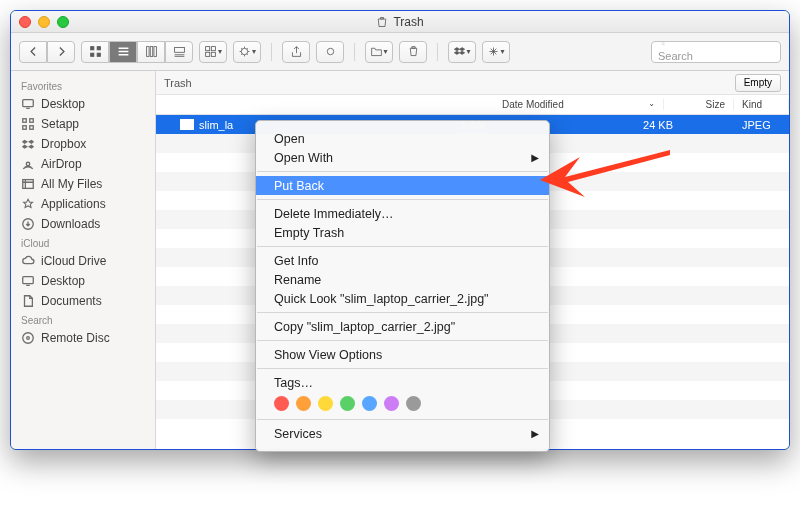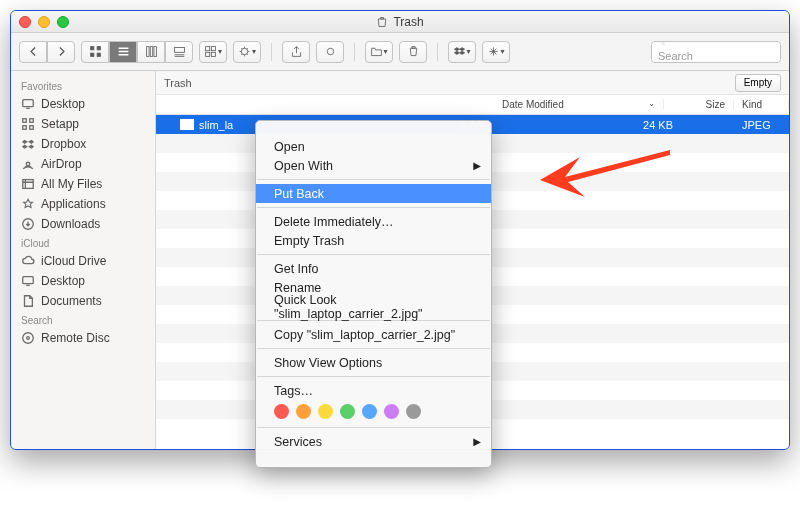--- a/index.html
+++ b/index.html
@@ -42,21 +42,21 @@
 .rows { position:relative; flex:1; }
 .row { height:19px; display:flex; align-items:center; font-size:11px;}
 .row.alt{ background:#f5f5f5;}
 .row.sel{ background:#1a6fe8; color:#fff;}
 .row .c-name{flex:1; padding-left:24px; display:flex; align-items:center; gap:5px; overflow:hidden;}
 .row .c-date{width:170px; padding:0 8px;}
 .row .c-size{width:70px; text-align:center; padding:0 8px;}
 .row .c-kind{width:55px; padding:0 8px;margin-left:41px;}
 .thumb{ width:14px; height:11px; background:#fff; border:1px solid rgba(0,0,0,0.3); position:relative;}
 .row.sel .thumb{border-color:#fff;}
-.context-menu { position:absolute; left:255px; top:120px; width:237px; background:rgba(248,248,248,0.98); border:1px solid #b8b8b8; border-radius:5px; box-shadow:0 8px 24px rgba(0,0,0,0.3); padding:16px 0; font-size:12.5px; z-index:20;}
+.context-menu { position:absolute; left:255px; top:120px; width:295px; background:rgba(248,248,248,0.98); border:1px solid #b8b8b8; border-radius:5px; box-shadow:0 8px 24px rgba(0,0,0,0.3); padding:8px 0; font-size:12.5px; z-index:20;}
 .cm-item { height:19px; display:flex; align-items:center; padding:0 18px; color:#222; cursor:default; position:relative;}
 .cm-item.hl { background:#4a90ff; color:#fff;}
 .cm-item .sub-arrow { position:absolute; right:10px; font-size:10px;}
 .cm-sep { height:1px; background:#d6d6d6; margin:4px 1px;}
 .cm-tags { display:flex; gap:7px; padding:4px 18px;}
 .tag-dot { width:15px; height:15px; border-radius:50%; }
 .arrow-annotation { position:absolute; left:540px; top:145px; z-index:30; }
 .arrow-annotation svg { width:130px; height:60px; }
 </style>
 </head>

